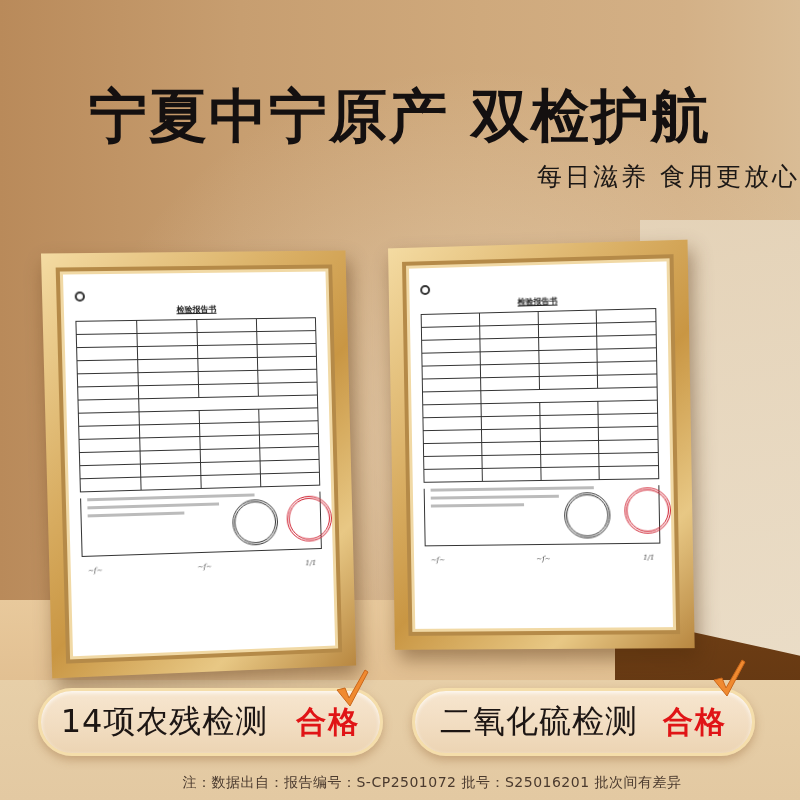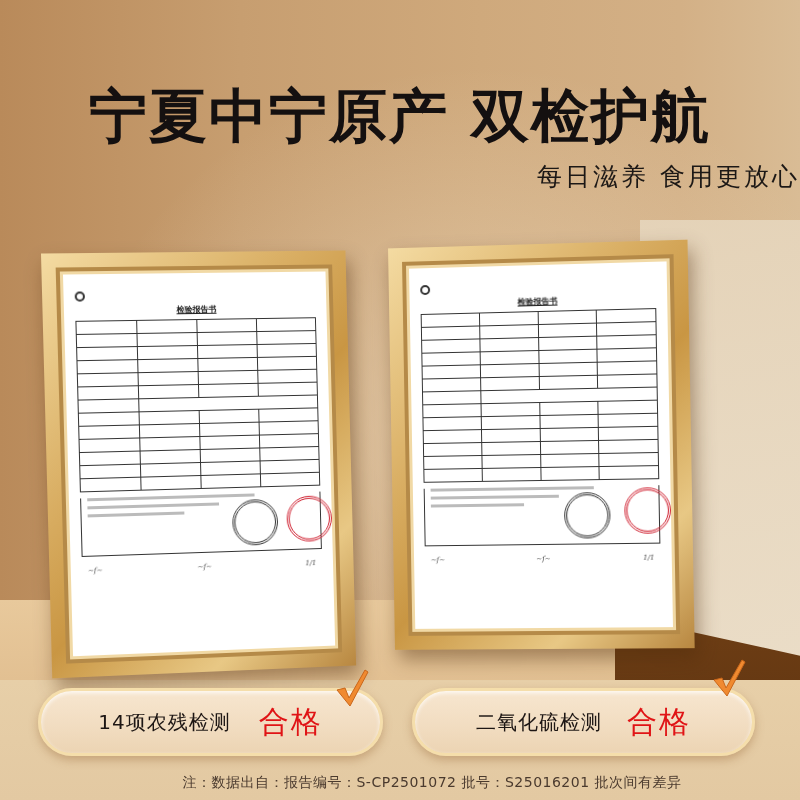--- a/index.html
+++ b/index.html
@@ -74,22 +74,22 @@
 
   .pill {
     position: absolute; top: 688px; height: 68px; border-radius: 34px;
     background: linear-gradient(180deg, #f7e6cf 0%, #f1dcc0 60%, #ecd4b3 100%);
     border: 3px solid #f5deab;
     box-shadow: 0 4px 10px rgba(140,90,40,0.35), inset 0 2px 4px rgba(255,255,255,0.8);
     display: flex; align-items: center; justify-content: center; gap: 28px;
   }
   .pill-left { left: 38px; width: 345px; }
   .pill-right { left: 412px; width: 343px; gap: 25px; }
-  .pill-label { font-size: 20px; color: #1d1614; letter-spacing: 1px; }
-  .pill-result { font-size: 30px; font-weight: normal; color: #e01416; letter-spacing: 2px; }
+  .pill-label { font-size: 32px; color: #1d1614; letter-spacing: 1px; }
+  .pill-result { font-size: 30px; font-weight: bold; color: #e01416; letter-spacing: 2px; }
   .check { position: absolute; width: 34px; height: 40px; }
   .check-left { left: 335px; top: 668px; }
   .check-right { left: 712px; top: 658px; }
 
   .footnote {
     position: absolute; left: 0; top: 774px; width: 800px; text-align: center;
     font-size: 14px; color: #4a3a2e; letter-spacing: 0.5px; margin-left: 32px;
   }
 </style>
 </head>

